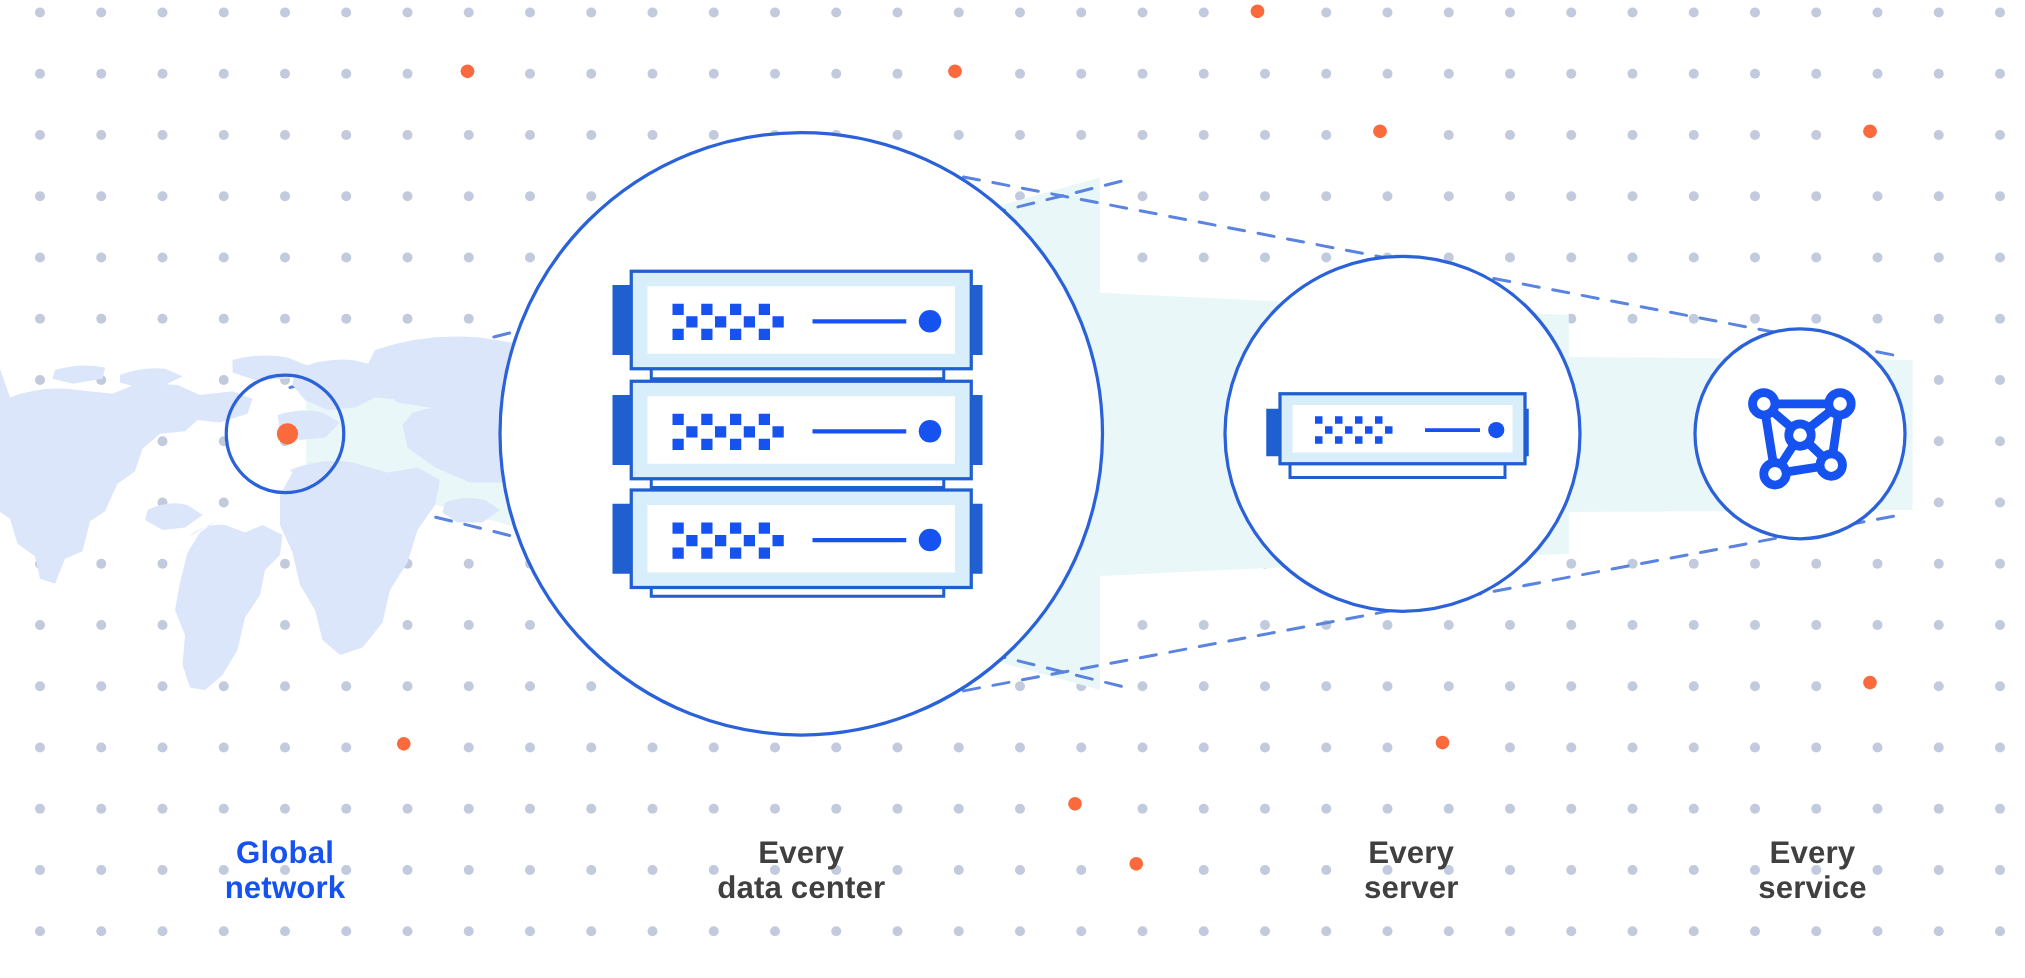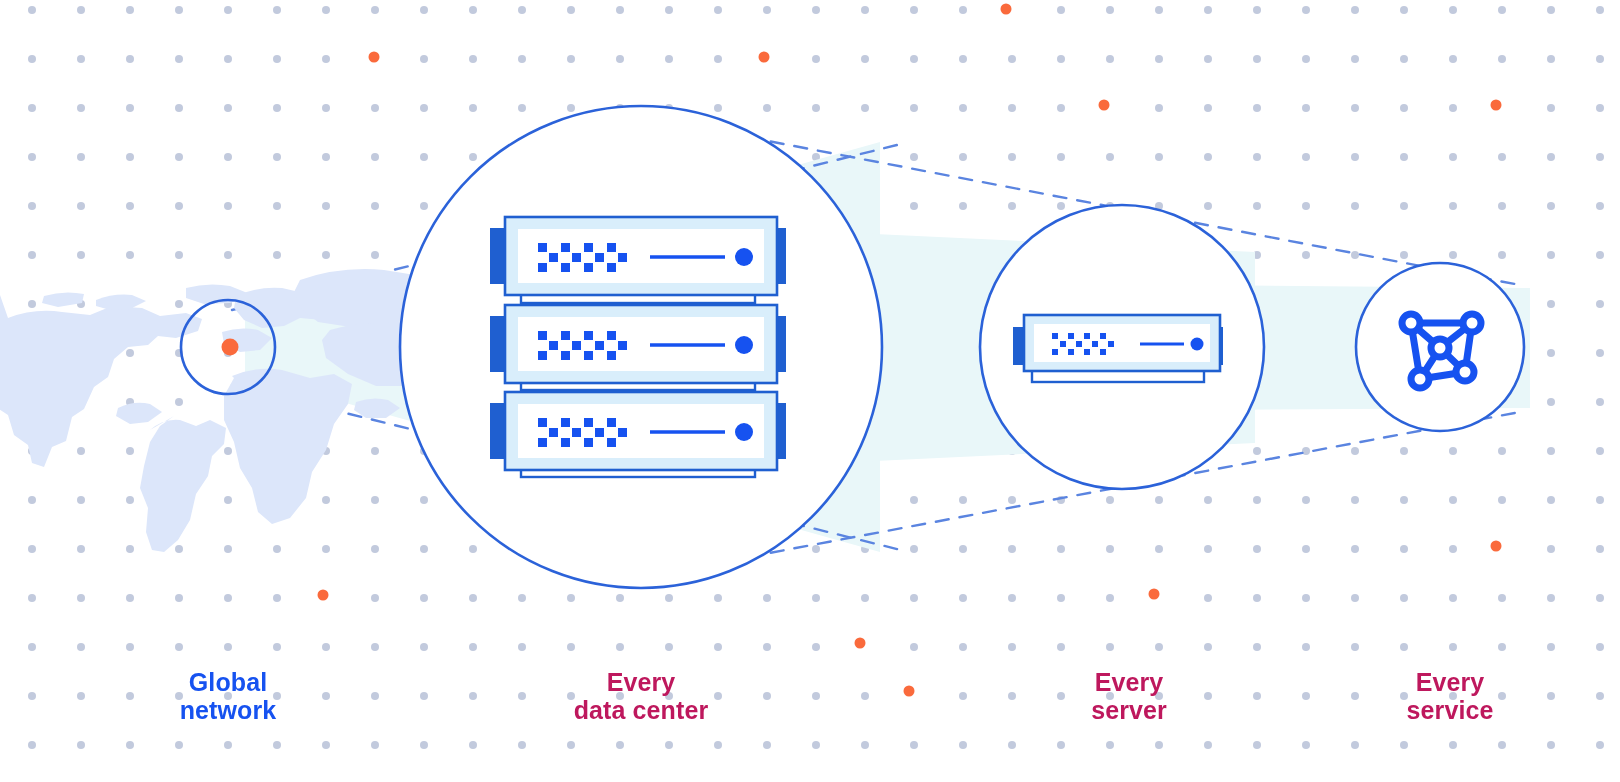--- a/index.html
+++ b/index.html
@@ -31,21 +31,21 @@
   .label{
     position:absolute;
     text-align:center;
     font-size:25px;
     line-height:1.12;
     font-weight:700;
     letter-spacing:.1px;
     white-space:pre-line;
     transform:translateX(-50%);
   }
-  .label.dark{ color:#be185d; }
+  .label.dark{ color:#404040; }
   .label.brand{ color:#1652f0; }
 </style>
 </head>
 <body>
 
 <div id="stage">
 
   <svg class="layer" id="grid-layer" viewBox="0 0 1620 782">
       <circle cx="32" cy="10" r="4" fill="#c2cadd"></circle>
       <circle cx="81" cy="10" r="4" fill="#c2cadd"></circle>

